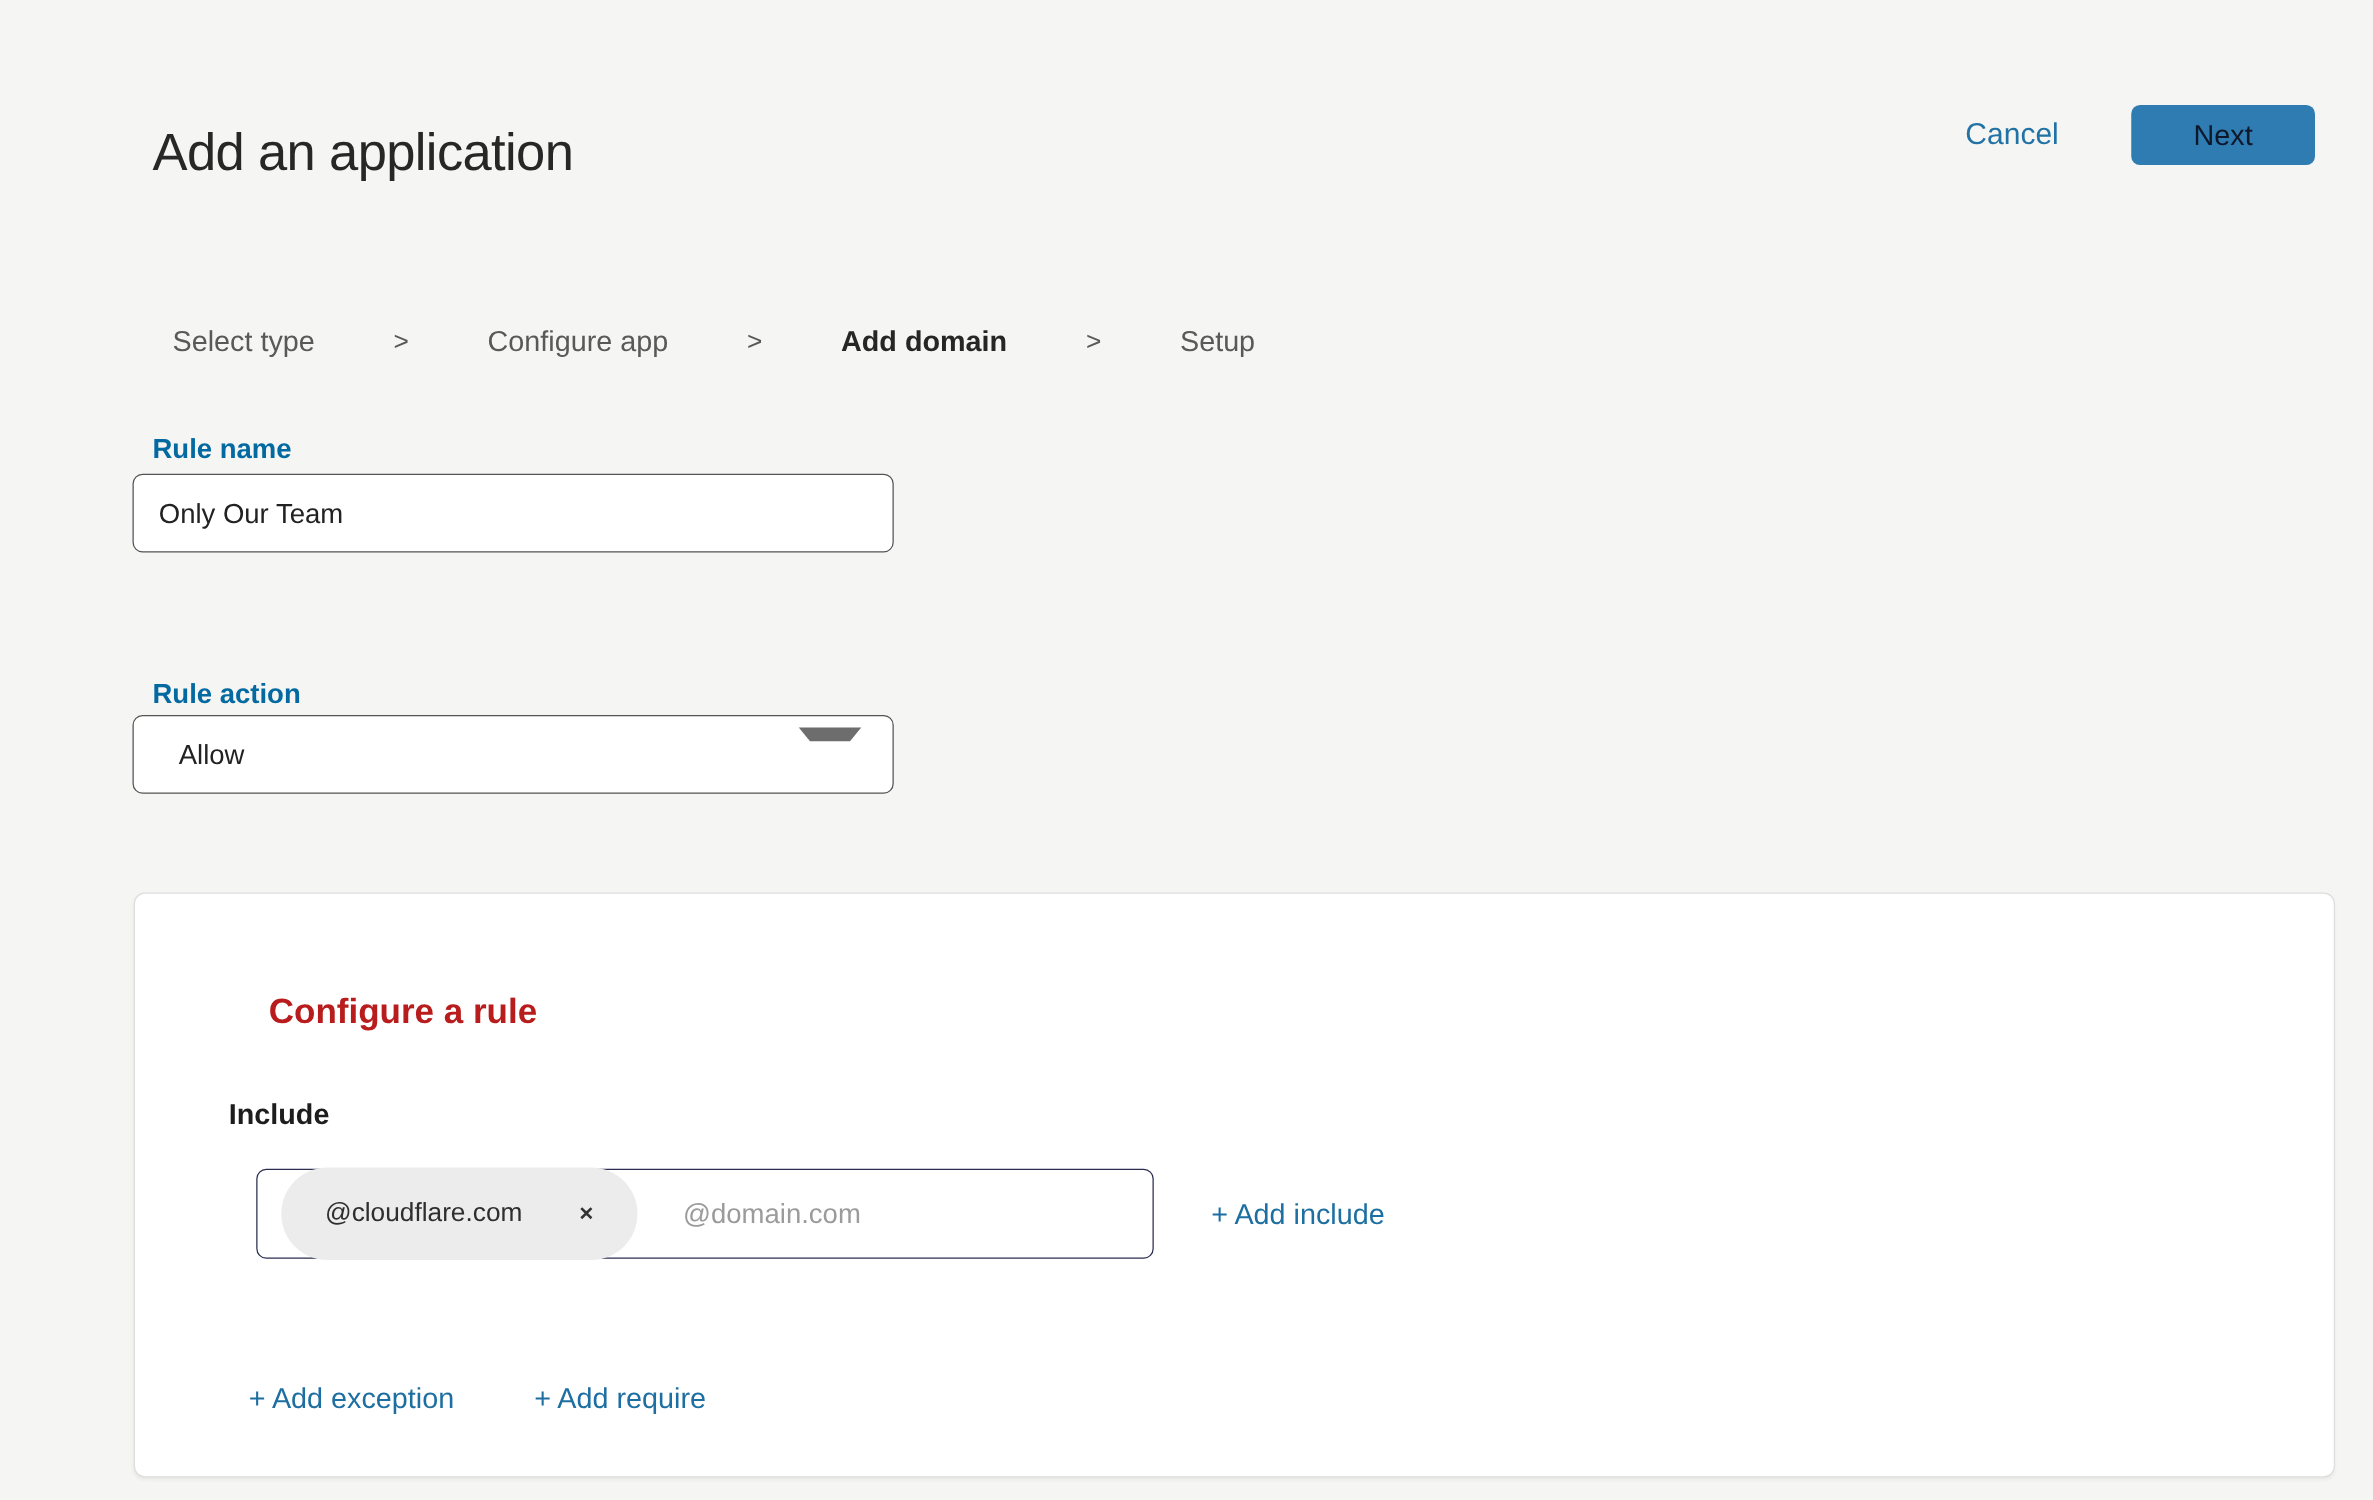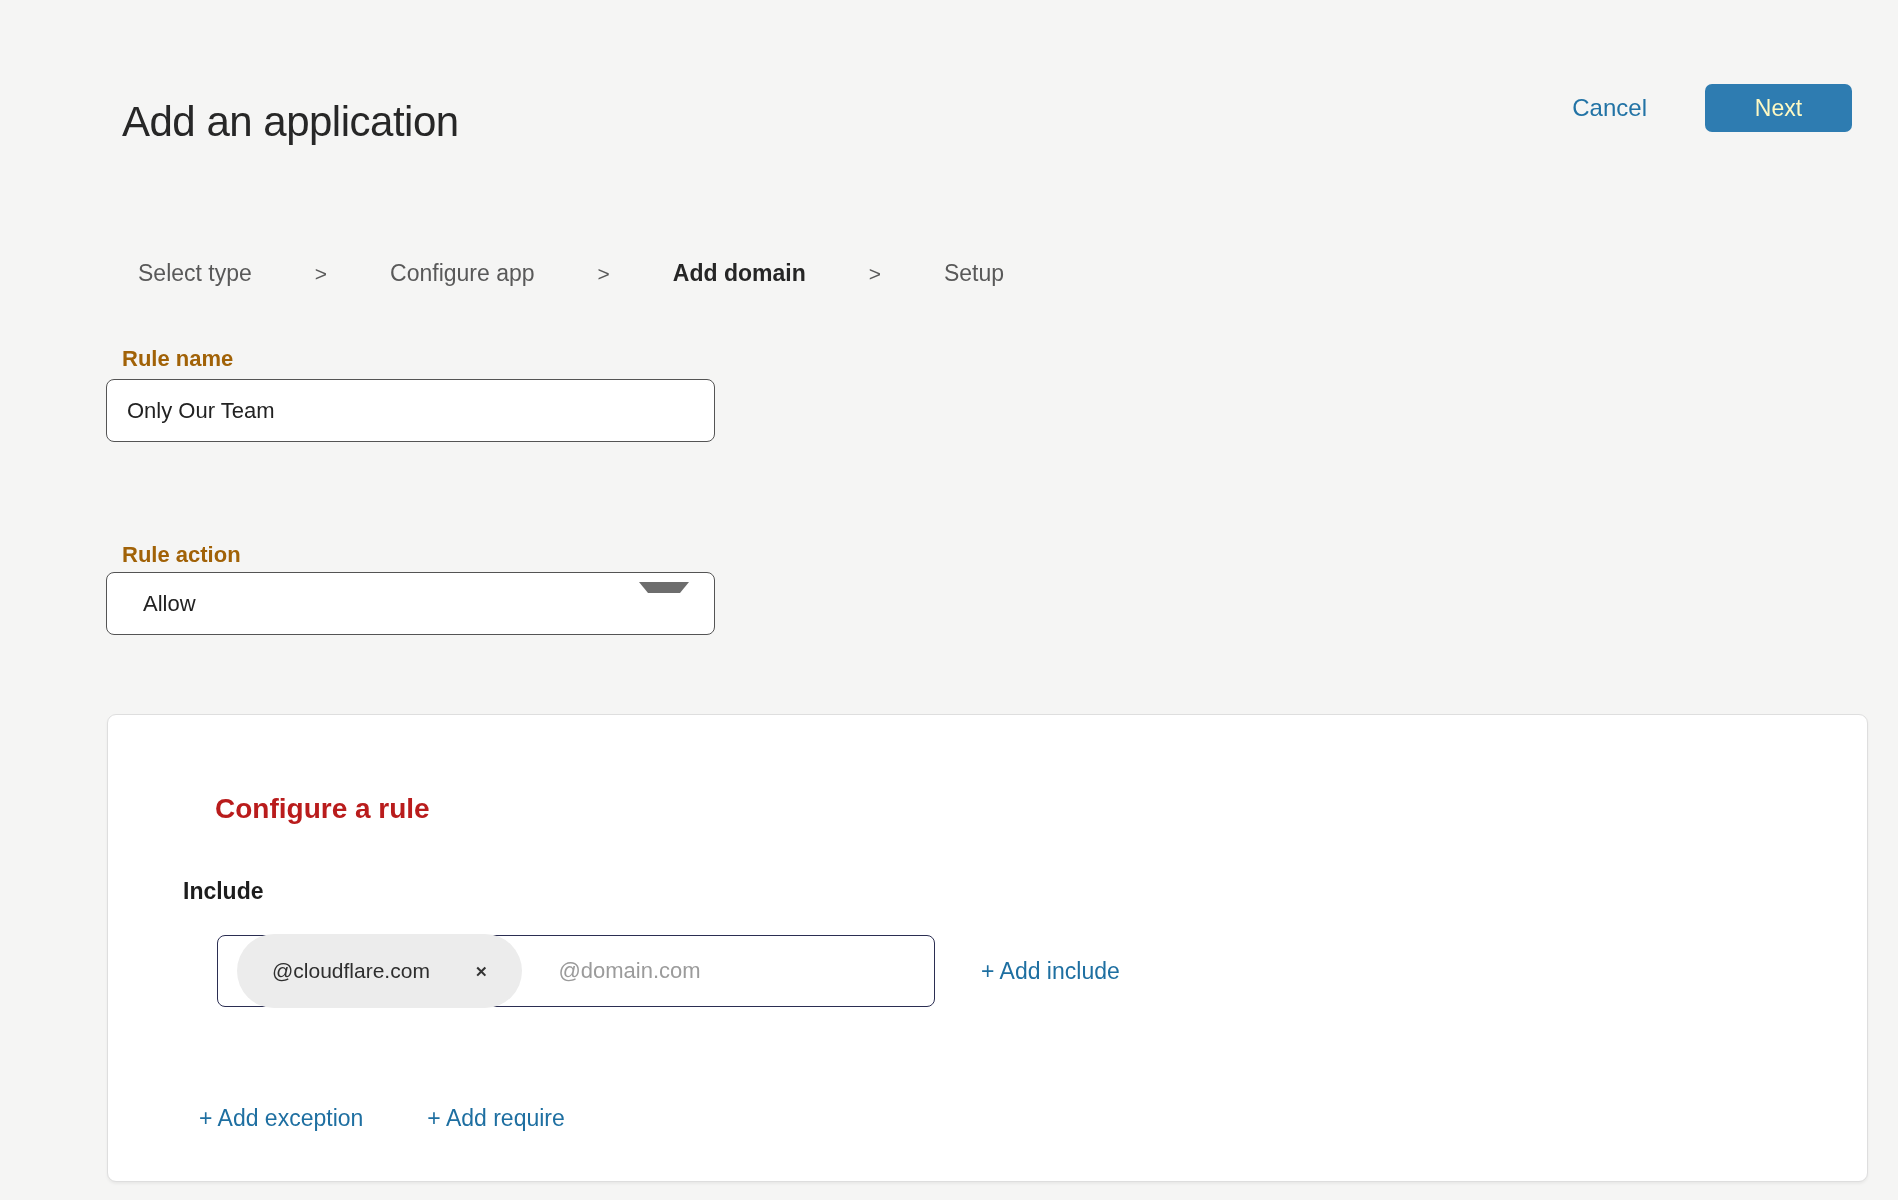--- a/index.html
+++ b/index.html
@@ -20,39 +20,39 @@
   }
   .header-actions {
     position: absolute; top: 52px; right: 62px;
     display: flex; align-items: center; gap: 42px; height: 48px;
   }
   .cancel-link {
     font-size: 24px; color: #2273a5; cursor: pointer; text-decoration: none;
   }
   .next-button {
     width: 147px; height: 48px; border: none; border-radius: 7px;
-    background: #2e7cb1; color: #fef9c3; font-size: 23px;
+    background: #2e7cb1; color: #0f172a; font-size: 23px;
     font-family: "Liberation Sans", sans-serif;
     display: flex; align-items: center; justify-content: center; cursor: pointer;
   }
 
   
   .breadcrumb {
     position: absolute; left: 74px; top: 196px;
     display: flex; align-items: center; gap: 31px;
     font-size: 23px; color: #595959;
   }
   .bc-item { color: #595959; cursor: pointer; }
   .bc-item.active { color: #262626; font-weight: 700; cursor: default; }
   .bc-sep { color: #595959; font-size: 21px; }
 
   
   .field-label {
     position: absolute; left: 74px;
-    font-size: 22px; font-weight: 700; color: #a16207;
+    font-size: 22px; font-weight: 700; color: #0369a1;
   }
   .label-rule-name { top: 298px; }
   .label-rule-action { top: 494px; }
 
   .text-input {
     position: absolute; left: 74px; top: 347px;
     width: 609px; height: 63px;
     border: 1.5px solid #545454; border-radius: 8px;
     background: #ffffff; padding: 0 20px;
     font-size: 22px; color: #222222;
@@ -92,21 +92,21 @@
     display: flex; align-items: center;
   }
   .include-select {
     width: 343px; height: 64px;
     border: 1.5px solid #545454; border-radius: 8px;
     background: #ffffff; padding: 0 22px 0 16px;
     display: flex; align-items: center; justify-content: space-between;
     font-size: 22px; color: #222222; cursor: pointer;
   }
   .chip-input {
-    margin-left: 34px;
+    margin-left: 22px;
     width: 718px; height: 72px;
     border: 1.5px solid #2b2e52; border-radius: 8px;
     background: #ffffff; padding: 0 14px 0 19px;
     display: flex; align-items: center;
   }
   .chip {
     display: inline-flex; align-items: center; gap: 13px;
     background: #ececec; border-radius: 999px;
     padding: 9px 19px; font-size: 21px; color: #2e2e2e;
     white-space: nowrap;

